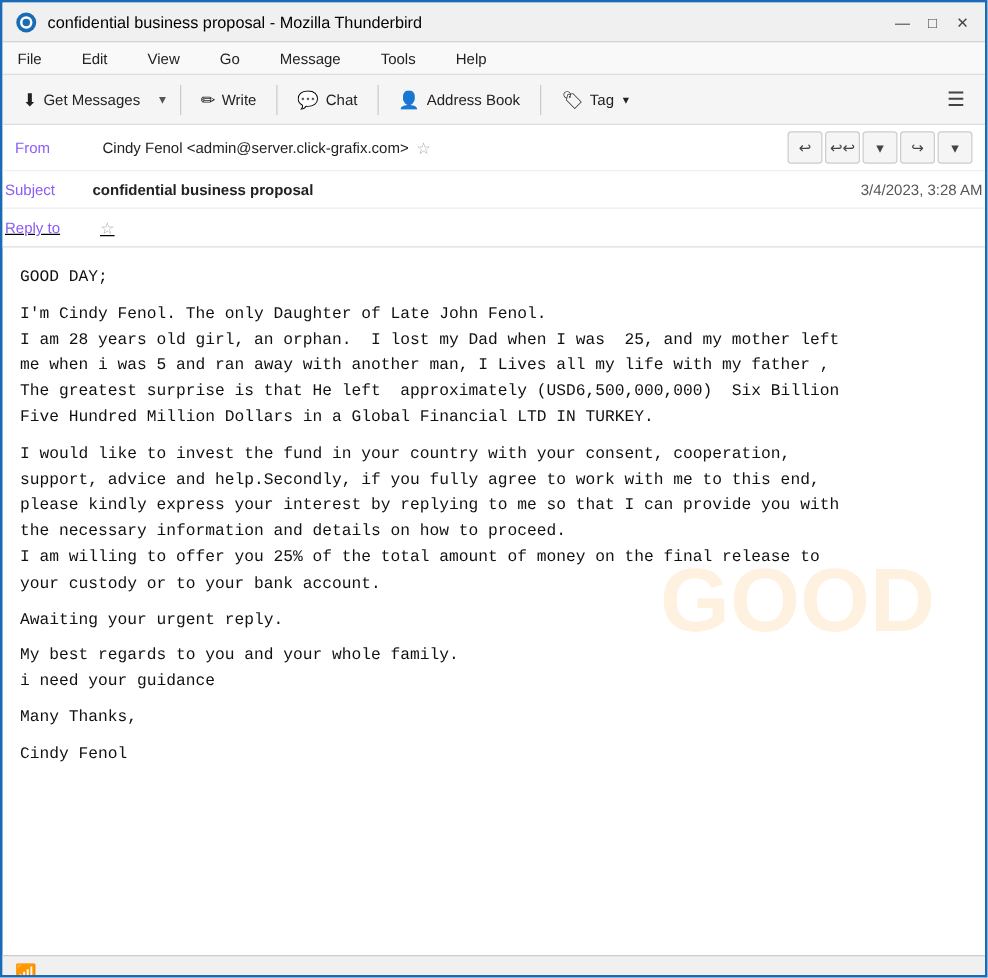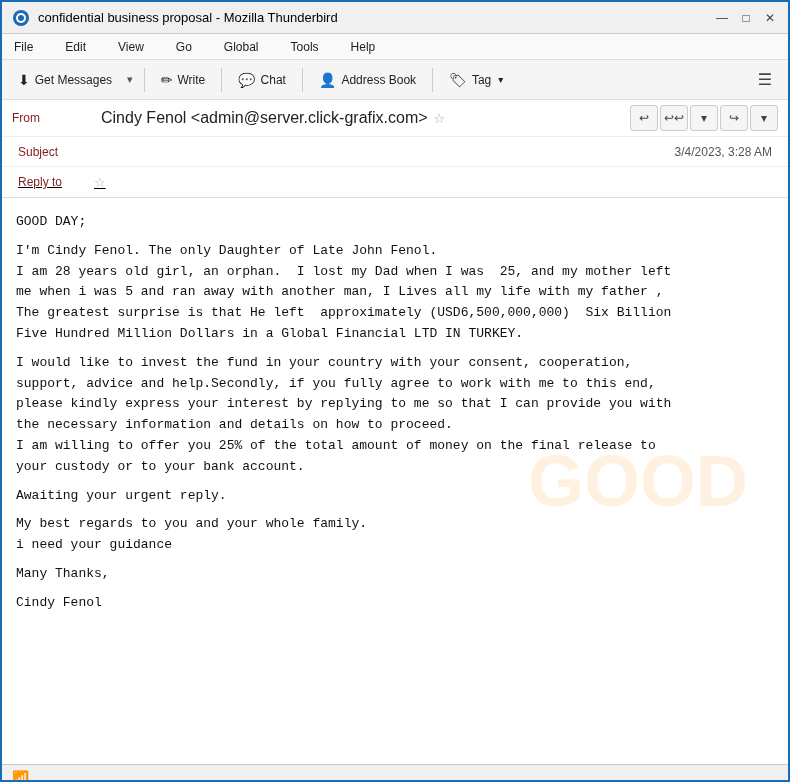--- a/index.html
+++ b/index.html
@@ -111,35 +111,34 @@
 
     
     .email-header {
       background: #fff;
       border-bottom: 1px solid #ddd;
       padding: 0;
     }
     .email-header-row {
       display: flex;
       align-items: center;
-      padding: 5px 16px;
+      padding: 5px 2px;
       border-bottom: 1px solid #eee;
       min-height: 30px;
     }
     .email-header-row:last-child { border-bottom: none; text-decoration: underline; }
     .header-label {
-      color: #7f1d1d;
+      color: #8b5cf6;
       font-size: 12px;
       min-width: 70px;
     }
     .header-value {
       color: #222;
-      font-size: 16px;
+      font-size: 12px;
       flex: 1;
-      margin-left: 19px;
     }
     .header-value strong {
       font-weight: 600;
     }
     .star-icon {
       color: #aaa;
       margin-left: 6px;
       cursor: pointer;
       font-size: 13px;
     }
@@ -245,21 +244,21 @@
     <div class="title-bar-btn">□</div>
     <div class="title-bar-btn">✕</div>
   </div>
 </div>
 
 <div class="menu-bar">
   <span class="menu-item">File</span>
   <span class="menu-item">Edit</span>
   <span class="menu-item">View</span>
   <span class="menu-item">Go</span>
-  <span class="menu-item">Global</span>
+  <span class="menu-item">Message</span>
   <span class="menu-item">Tools</span>
   <span class="menu-item">Help</span>
 </div>
 
 <div class="toolbar">
   <button class="toolbar-btn">
     <span class="toolbar-icon">⬇</span>
     <span>Get Messages</span>
   </button>
   <button class="toolbar-dropdown">▾</button>
@@ -300,20 +299,23 @@
       <button class="nav-btn">↩</button>
       <button class="nav-btn">↩↩</button>
       <button class="nav-btn">▾</button>
       <button class="nav-btn">↪</button>
       <button class="nav-btn">▾</button>
     </div>
   </div>
 
   <div class="email-header-row">
     <span class="header-label">Subject</span>
+    <span class="header-value">
+      <strong>confidential business proposal</strong>
+    </span>
     <span class="header-date">3/4/2023, 3:28 AM</span>
   </div>
 
   <div class="email-header-row">
     <span class="header-label">Reply to</span>
     <span class="star-icon">☆</span>
   </div>
 </div>
 
 <div class="email-body">

